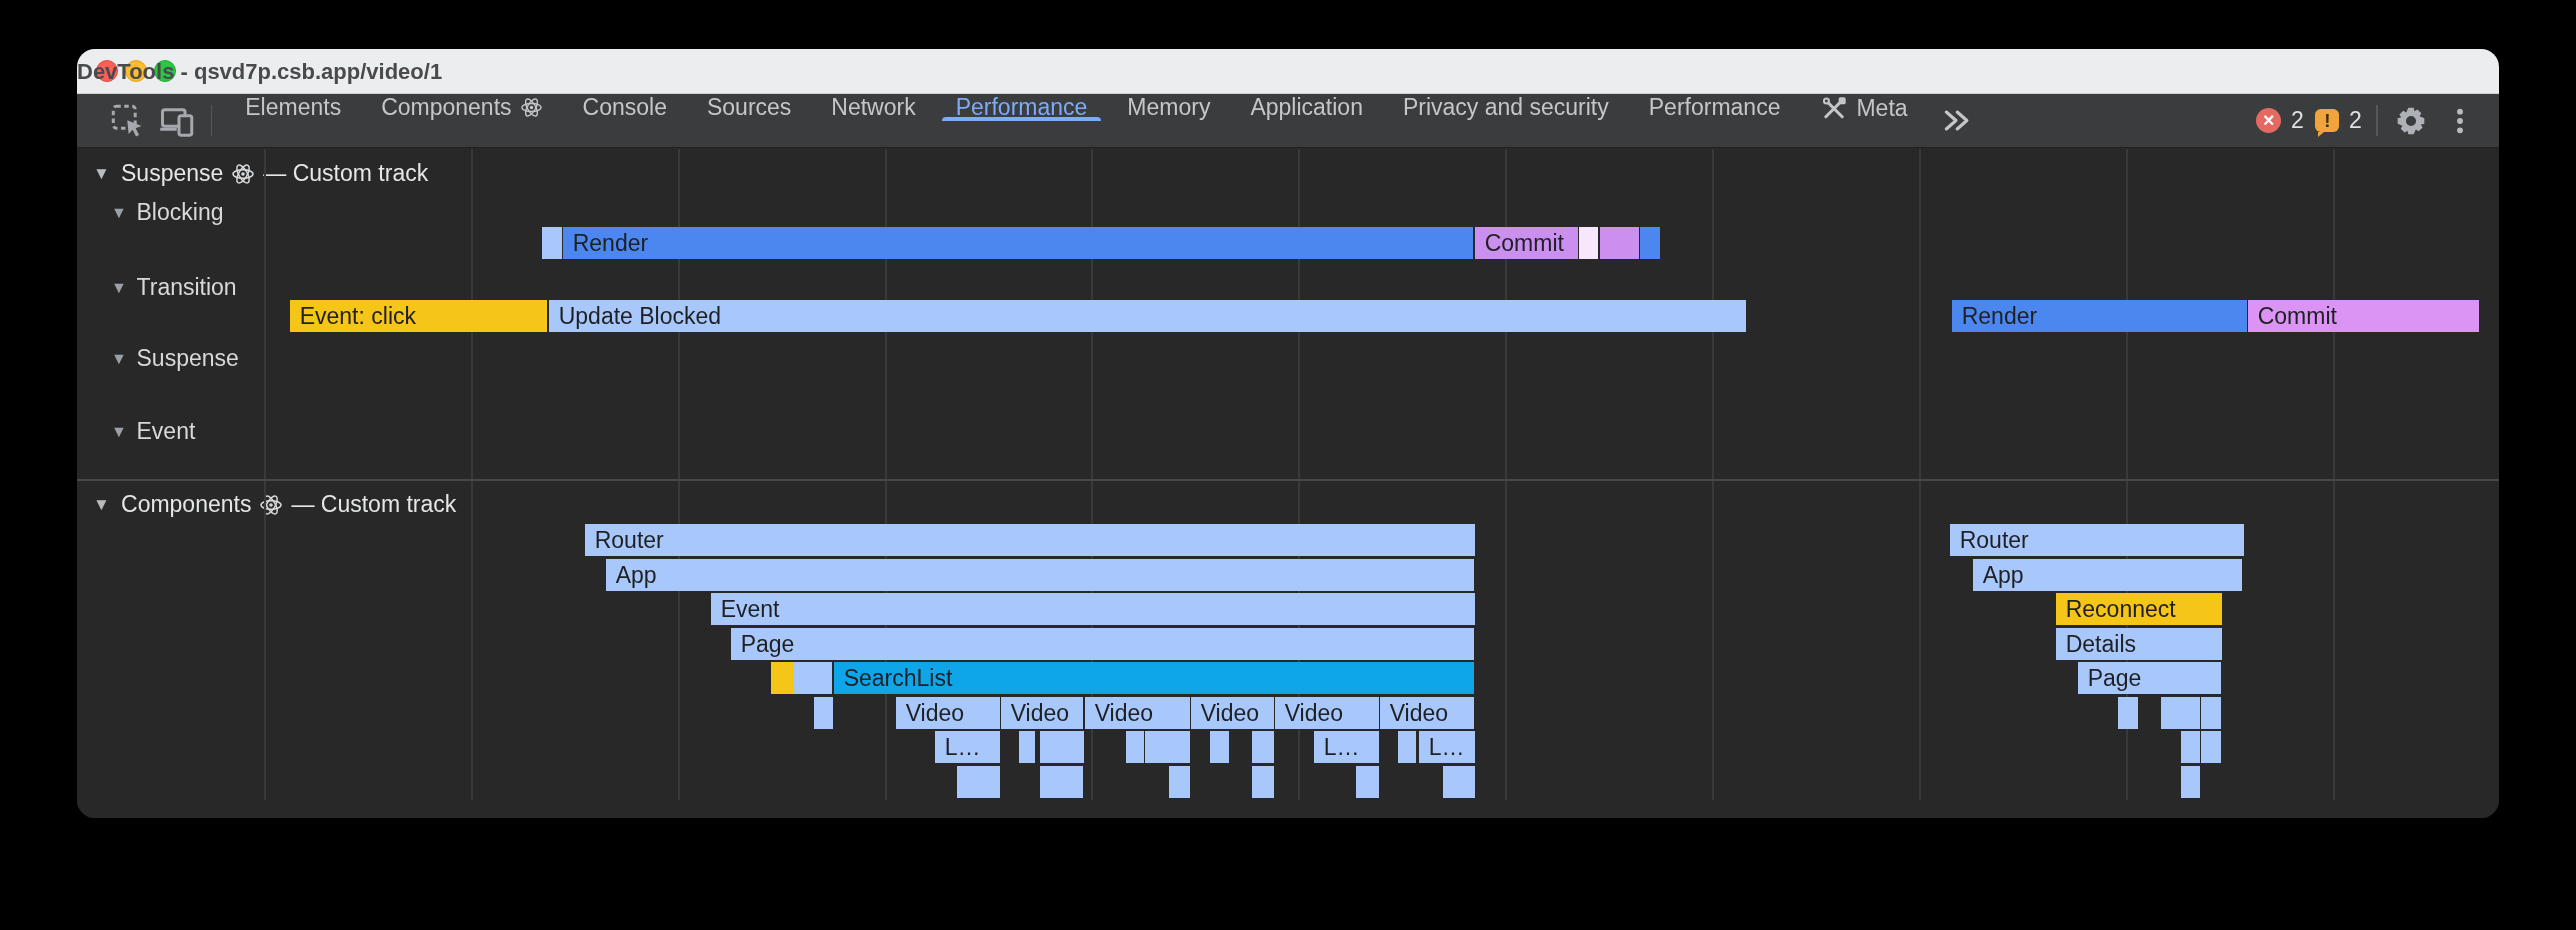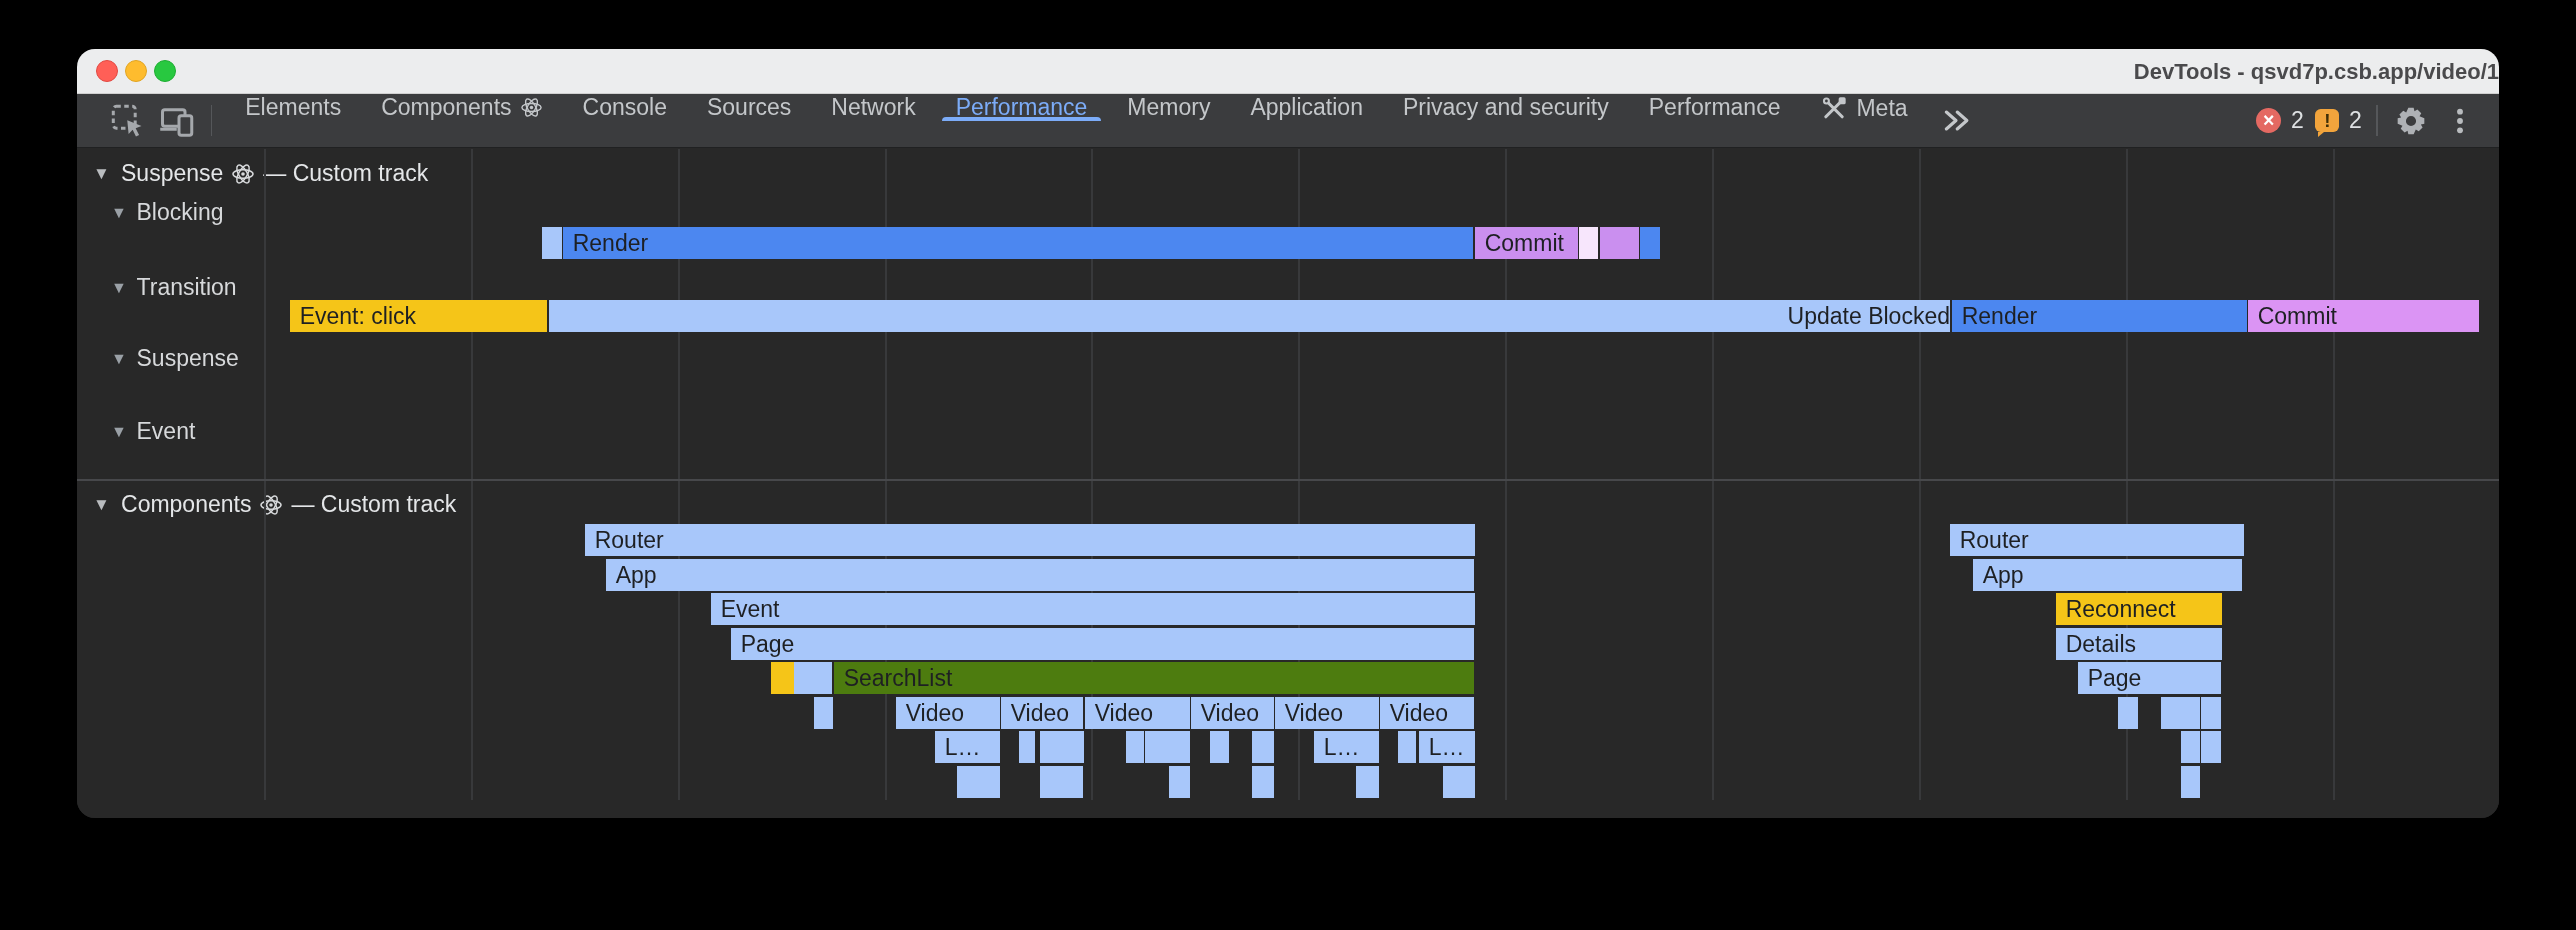--- a/index.html
+++ b/index.html
@@ -12,21 +12,21 @@
 
   
   .titlebar { position:relative; height:45px; background:#ECEDEE;
               border-bottom:0.8px solid #D0D0D0; }
   .traffic { position:absolute; left:18.7px; top:11.4px; display:flex; gap:7.3px; }
   .light { width:22px; height:22px; border-radius:50%; }
   .light.red    { background:#FF5F57; border:0.8px solid #E14942; }
   .light.yellow { background:#FEBC2E; border:0.8px solid #E0A423; }
   .light.green  { background:#28C840; border:0.8px solid #1EAD32; }
   .win-title { position:absolute; left:0; right:0; top:0; height:45px; line-height:45px;
-               text-align:right; font-size:22px; font-weight:bold; color:#4A4A4C; }
+               text-align:left; font-size:22px; font-weight:bold; color:#4A4A4C; }
 
   
   .tabbar { position:relative; height:54px; background:#3B3C3E; display:flex;
             align-items:center; padding:0 21px 0 32px; border-bottom:1.6px solid #202122; }
   .tool-icon { width:37px; height:37px; display:flex; align-items:center; justify-content:center;
                margin-right:11.4px; cursor:pointer; flex:0 0 auto; }
   .vdiv { width:1.6px; height:31px; background:#55575A; margin:0 13px 0 4.9px; flex:0 0 auto; }
   .tabs { display:flex; height:100%; align-items:flex-start; }
   .tab { position:relative; display:flex; align-items:center; gap:8px; padding:0 20px;
          font-size:23px; color:#C4C7CA; white-space:nowrap; cursor:pointer; }
@@ -229,30 +229,30 @@
           <span class="tri">▼</span>
           <span>Event</span>
         </div>
         <div class="bar" style="left: 465px; top: 78px; width: 20px; height: 32px; line-height: 32px; background: rgb(168, 199, 250);"></div>
         <div class="bar" style="left: 486px; top: 78px; width: 910px; height: 32px; line-height: 32px; background: rgb(76, 135, 240);">Render</div>
         <div class="bar" style="left: 1398px; top: 78px; width: 103px; height: 32px; line-height: 32px; background: rgb(202, 143, 239);">Commit</div>
         <div class="bar" style="left: 1502px; top: 78px; width: 18.7px; height: 32px; line-height: 32px; background: rgb(247, 230, 252);"></div>
         <div class="bar" style="left: 1523px; top: 78px; width: 39px; height: 32px; line-height: 32px; background: rgb(202, 143, 239);"></div>
         <div class="bar" style="left: 1563px; top: 78px; width: 19.5px; height: 32px; line-height: 32px; background: rgb(76, 135, 240);"></div>
         <div class="bar" style="left: 213px; top: 151px; width: 257px; height: 32px; line-height: 32px; background: rgb(245, 197, 24);">Event: click</div>
-        <div class="bar" style="left: 472px; top: 151px; width: 1401px; height: 32px; line-height: 32px; background: rgb(168, 199, 250); text-align: right;">Update Blocked</div>
+        <div class="bar" style="left: 472px; top: 151px; width: 1197px; height: 32px; line-height: 32px; background: rgb(168, 199, 250);">Update Blocked</div>
         <div class="bar" style="left: 1875px; top: 151px; width: 295px; height: 32px; line-height: 32px; background: rgb(76, 135, 240);">Render</div>
         <div class="bar" style="left: 2171px; top: 151px; width: 231px; height: 32px; line-height: 32px; background: rgb(219, 148, 244);">Commit</div>
         <div class="bar" style="left: 508px; top: 375px; width: 890px; height: 32px; line-height: 32px; background: rgb(168, 199, 250);">Router</div>
         <div class="bar" style="left: 529px; top: 410px; width: 868px; height: 32px; line-height: 32px; background: rgb(168, 199, 250);">App</div>
         <div class="bar" style="left: 634px; top: 444px; width: 764px; height: 32px; line-height: 32px; background: rgb(168, 199, 250);">Event</div>
         <div class="bar" style="left: 654px; top: 479px; width: 743px; height: 32px; line-height: 32px; background: rgb(168, 199, 250);">Page</div>
         <div class="bar" style="left: 694px; top: 513px; width: 23px; height: 32px; line-height: 32px; background: rgb(245, 197, 24);"></div>
         <div class="bar" style="left: 717px; top: 513px; width: 38px; height: 32px; line-height: 32px; background: rgb(168, 199, 250);"></div>
-        <div class="bar" style="left: 757px; top: 513px; width: 640px; height: 32px; line-height: 32px; background: #4d7c0f;">SearchList</div>
+        <div class="bar" style="left: 757px; top: 513px; width: 640px; height: 32px; line-height: 32px; background: #0ea5e9;">SearchList</div>
         <div class="bar" style="left: 737px; top: 548px; width: 18.7px; height: 32px; line-height: 32px; background: rgb(168, 199, 250);"></div>
         <div class="bar" style="left: 819px; top: 548px; width: 104px; height: 32px; line-height: 32px; background: rgb(168, 199, 250);">Video</div>
         <div class="bar" style="left: 924px; top: 548px; width: 82px; height: 32px; line-height: 32px; background: rgb(168, 199, 250);">Video</div>
         <div class="bar" style="left: 1008px; top: 548px; width: 105px; height: 32px; line-height: 32px; background: rgb(168, 199, 250);">Video</div>
         <div class="bar" style="left: 1114px; top: 548px; width: 83px; height: 32px; line-height: 32px; background: rgb(168, 199, 250);">Video</div>
         <div class="bar" style="left: 1198px; top: 548px; width: 104px; height: 32px; line-height: 32px; background: rgb(168, 199, 250);">Video</div>
         <div class="bar" style="left: 1303px; top: 548px; width: 94px; height: 32px; line-height: 32px; background: rgb(168, 199, 250);">Video</div>
         <div class="bar" style="left: 858px; top: 582px; width: 65px; height: 32px; line-height: 32px; background: rgb(168, 199, 250);">L…</div>
         <div class="bar" style="left: 942px; top: 582px; width: 16px; height: 32px; line-height: 32px; background: rgb(168, 199, 250);"></div>
         <div class="bar" style="left: 963px; top: 582px; width: 44px; height: 32px; line-height: 32px; background: rgb(168, 199, 250);"></div>

